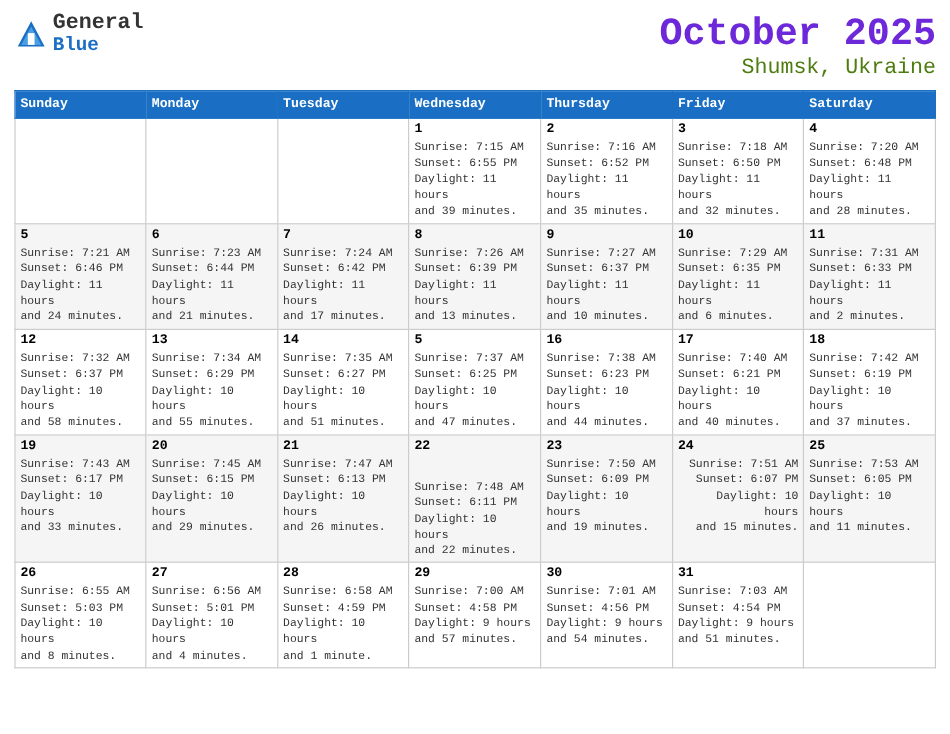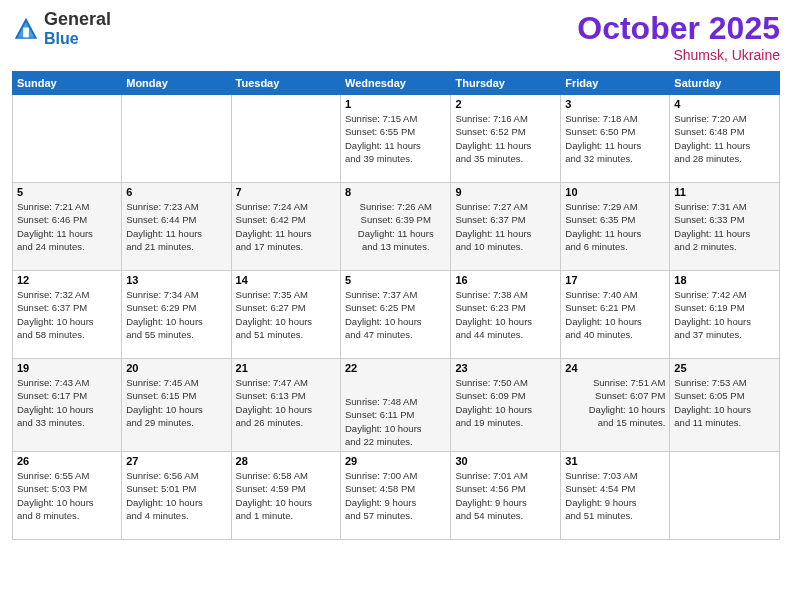--- a/index.html
+++ b/index.html
@@ -7,20 +7,21 @@
       font-family: Arial, sans-serif;
       background: #fff;
       width: 792px;
       height: 612px;
       overflow: hidden;
     }
     .page {
       width: 792px;
       height: 612px;
       padding: 10px 12px;
+      font-family: Liberation Mono, monospace;
     }
     .header {
       display: flex;
       justify-content: space-between;
       align-items: flex-start;
       margin-bottom: 8px;
     }
     .logo {
       display: flex;
       align-items: center;
@@ -47,22 +48,22 @@
     }
     .title-block {
       text-align: right;
     }
     .month-title {
       font-size: 32px;
       font-weight: bold;
       color: #6d28d9;
     }
     .location {
-      font-size: 14px;
-      color: #be185d;
+      font-size: 18px;
+      color: #4d7c0f;
     }
     .calendar {
       width: 100%;
       border-collapse: collapse;
       font-size: 9.5px;
     }
     .calendar thead th {
       background-color: #1a6fc4;
       color: #fff;
       padding: 5px 4px;
@@ -180,21 +181,21 @@
           </td>
           <td>
             <div class="day-number">7</div>
             <div class="day-info" style="white-space: pre-line;">Sunrise: 7:24 AM
 Sunset: 6:42 PM
 Daylight: 11 hours
 and 17 minutes.</div>
           </td>
           <td>
             <div class="day-number">8</div>
-            <div class="day-info" style="white-space: pre-line; text-align: center;">Sunrise: 7:26 AM
+            <div class="day-info" style="white-space: pre-line;">Sunrise: 7:26 AM
 Sunset: 6:39 PM
 Daylight: 11 hours
 and 13 minutes.</div>
           </td>
           <td>
             <div class="day-number">9</div>
             <div class="day-info" style="white-space: pre-line;">Sunrise: 7:27 AM
 Sunset: 6:37 PM
 Daylight: 11 hours
 and 10 minutes.</div>

